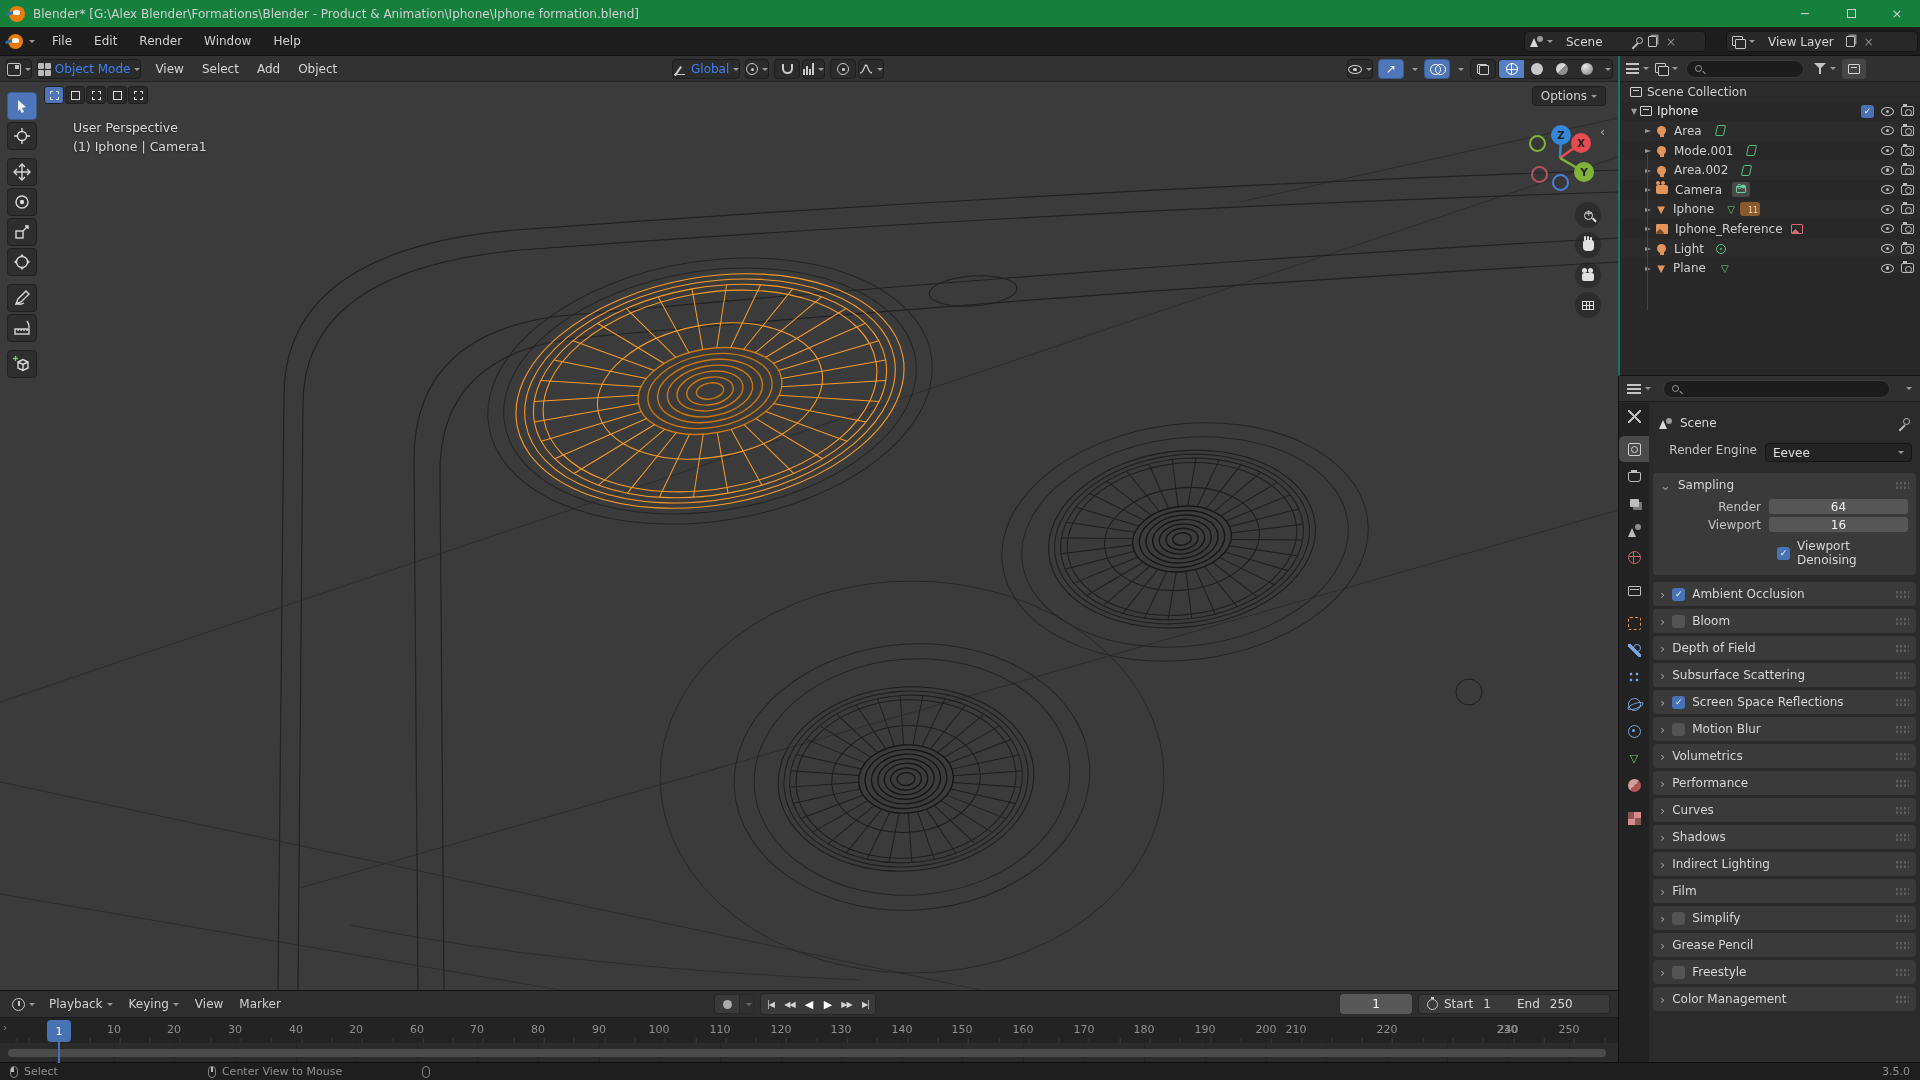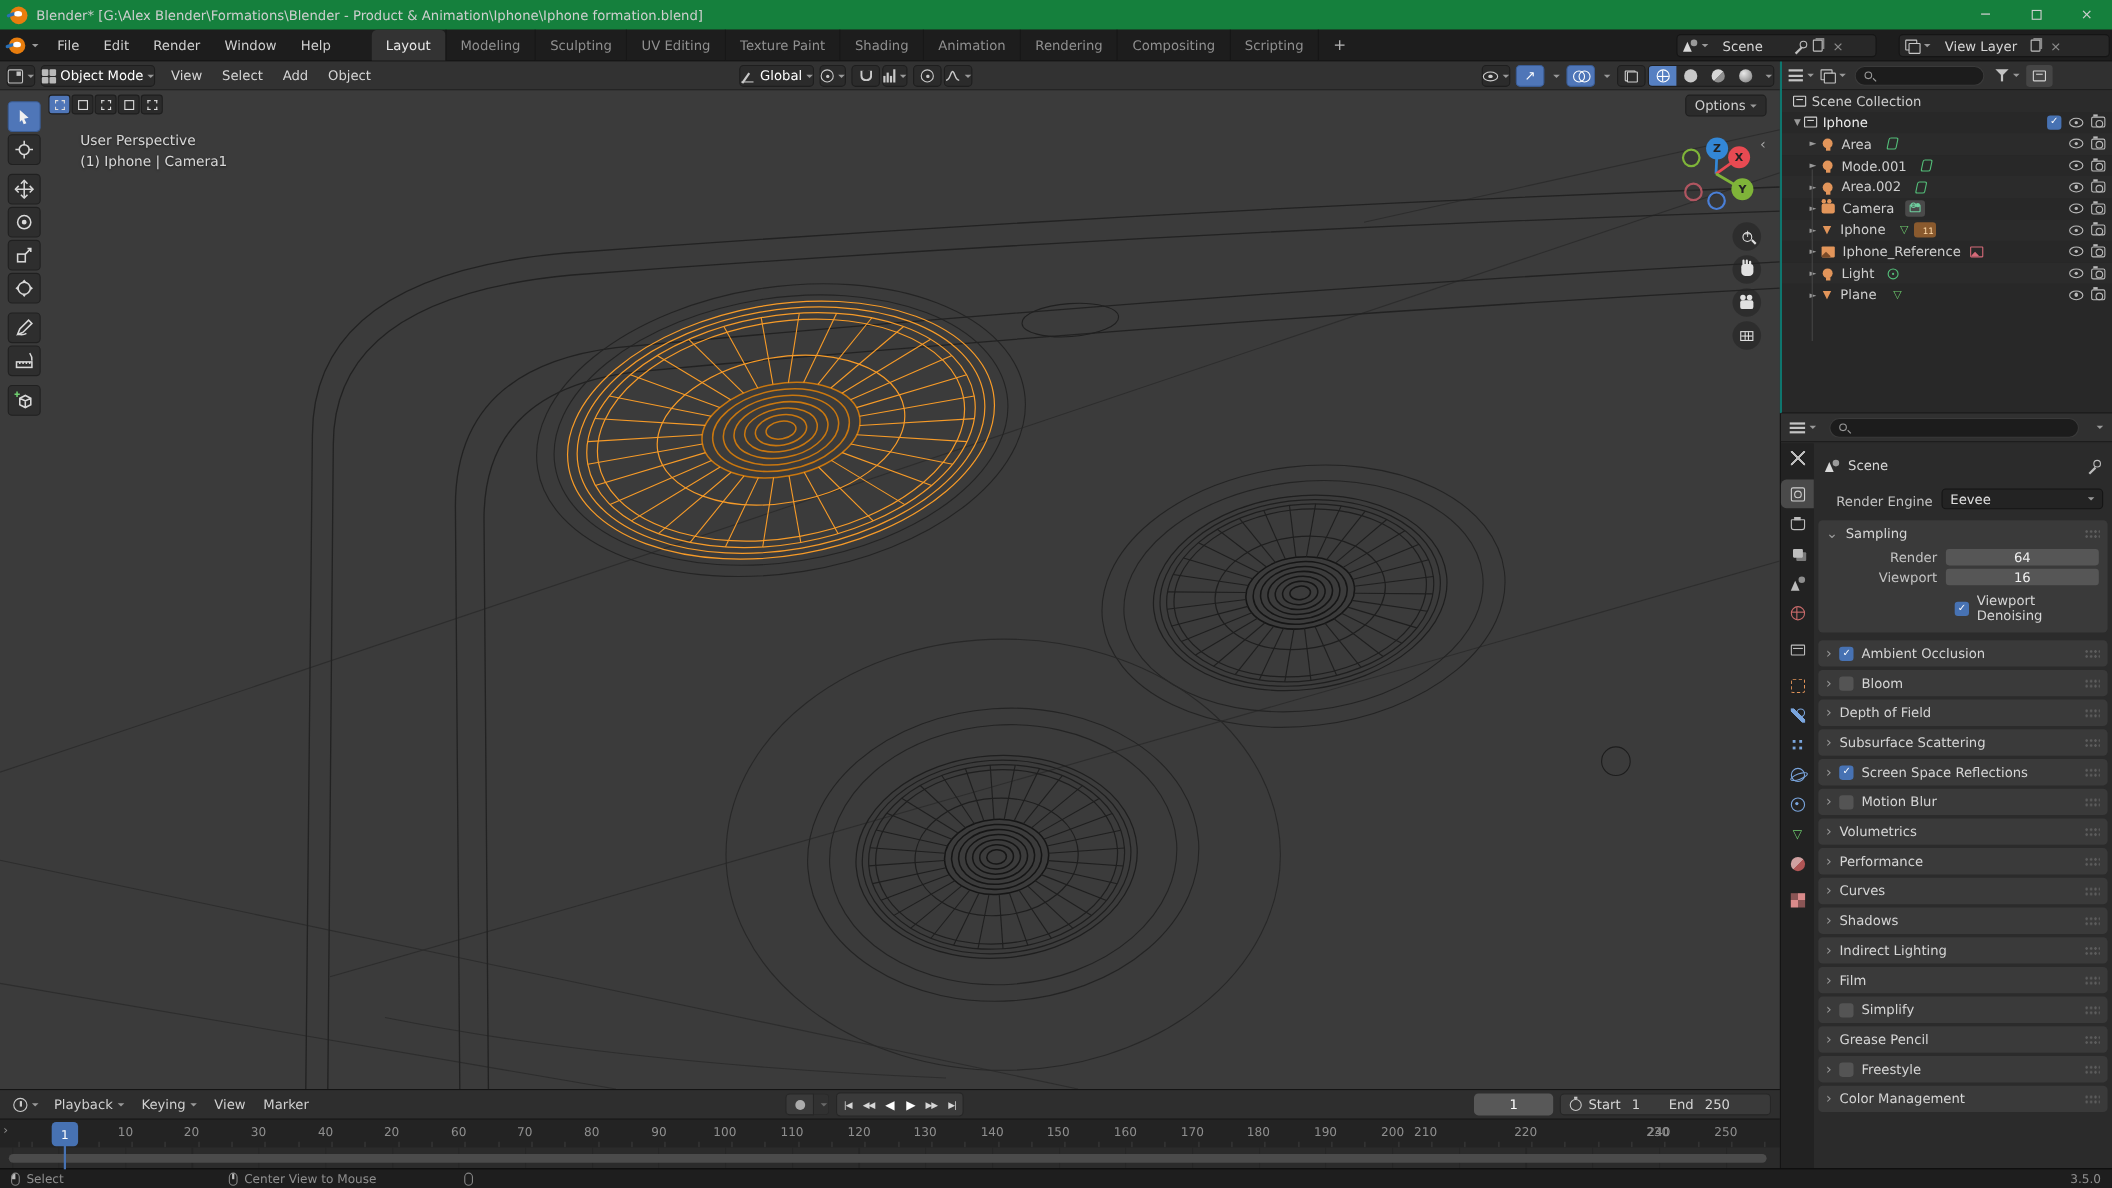--- a/index.html
+++ b/index.html
@@ -42,21 +42,21 @@
 .photos-ic{width:13px;height:11px;position:relative}
 .photos-ic::before{content:"";position:absolute;left:0;top:0;width:9px;height:8px;border:1px solid #c7c7c7;border-radius:1px}
 .photos-ic::after{content:"";position:absolute;left:3px;top:3px;width:9px;height:8px;border:1px solid #c7c7c7;border-radius:1px;background:#282828}
 
 
 .vp{position:absolute;left:0;top:56px;width:1618px;height:934px;background:#3b3b3b;overflow:hidden}
 .vp-header{position:absolute;top:0;left:0;right:0;height:26px;background:#323232;border-bottom:1px solid #232323;z-index:6}
 .hl{position:absolute;left:6px;top:0;height:26px;display:flex;align-items:center}
 .hm{position:absolute;left:672px;top:0;height:26px;display:flex;align-items:center}
 .hr{position:absolute;right:5px;top:0;height:26px;display:flex;align-items:center}
-.hb{display:flex;align-items:center;background:#2b2b2b;border:1px solid #1e1e1e;border-radius:4px;height:20px;padding:0 0;margin-right:5px;color:#ffffff}
+.hb{display:flex;align-items:center;background:#2b2b2b;border:1px solid #1e1e1e;border-radius:4px;height:20px;padding:0 0;margin-right:5px;color:#3b82f6}
 .hmenu{padding:0 9px;color:#d6d6d6}
 .grid4-ic{width:13px;height:13px;display:grid;grid-template-columns:6px 6px;gap:1px}
 .grid4-ic i{background:#b9b9b9;border-radius:1px}
 .editor-ic{width:14px;height:13px;border:1px solid #c2c2c2;border-radius:2px;position:relative}
 .editor-ic::after{content:"";position:absolute;right:1px;top:1px;width:4px;height:4px;background:#c2c2c2}
 .axes-ic{width:13px;height:12px;position:relative;margin-right:5px}
 .axes-ic::before{content:"";position:absolute;left:1px;bottom:0;width:11px;height:1.5px;background:#c8c8c8}
 .axes-ic::after{content:"";position:absolute;left:1px;bottom:0;width:1.5px;height:11px;background:#c8c8c8;transform:rotate(35deg);transform-origin:bottom left}
 .tgl{width:26px;height:20px;background:#2b2b2b;border:1px solid #1e1e1e;border-radius:4px;margin-right:2px;display:flex;align-items:center;justify-content:center;color:#d5d5d5}
 .tgl.on{background:#4f76b8;border-color:#3a5c94;color:#fff}
@@ -195,21 +195,21 @@
 .ti-part{background:radial-gradient(#7aa5dd 1.5px,transparent 1.6px) 0 0/6px 6px}
 .ti-phys{border:1.4px solid #7aa5dd;border-radius:50%}
 .ti-phys::after{content:"";position:absolute;left:-2px;top:4.5px;width:15px;height:4px;border:1.1px solid #7aa5dd;border-radius:50%;transform:rotate(-20deg)}
 .ti-constr{border:1.4px solid #7aa5dd;border-radius:50%}
 .ti-constr::after{content:"";position:absolute;left:3.5px;top:3.5px;width:3px;height:3px;background:#7aa5dd;border-radius:50%}
 .ti-data{color:#6fcf6f;font-size:11px;line-height:13px;text-align:center}
 .ti-mat{border-radius:50%;background:linear-gradient(135deg,#d0a0a0 50%,#b05555 50%)}
 .ti-tex{background:conic-gradient(#d98a8a 0 25%,#8a5555 0 50%,#d98a8a 0 75%,#8a5555 0)}
 .pcontent{position:absolute;left:30px;top:27px;right:0;bottom:0;background:#2b2b2b;overflow:hidden}
 .breadcrumb{display:flex;align-items:center;height:24px;margin:8px 6px 2px 10px;color:#d8d8d8}
-.rengine-row{display:flex;align-items:flex-end;margin:8px 8px 10px 0;height:20px}
+.rengine-row{display:flex;align-items:flex-start;margin:8px 8px 10px 0;height:20px}
 .plabel-col{width:108px;text-align:right;color:#c3c3c3;margin-right:8px;flex:0 0 108px}
 .dd-field{flex:1;background:#232323;border:1px solid #151515;border-radius:4px;height:19px;display:flex;align-items:center;padding:0 7px;color:#e0e0e0}
 .dd-field .chev{margin-left:auto}
 .panel, .panel-open{background:#3a3a3a;border-radius:4px;margin:0 4px 3px 4px;color:#d6d6d6}
 .panel{height:24px;display:flex;align-items:center;padding:0 7px}
 .panel-open{margin-bottom:7px;padding-bottom:8px}
 .panel-open .phead{height:24px;display:flex;align-items:center;padding:0 7px}
 .carr{color:#9a9a9a;margin-right:7px;font-size:13px;line-height:1}
 .grip{margin-left:auto;width:14px;height:9px;background:radial-gradient(#5d5d5d 1px,transparent 1.2px) 0 0/4px 4.5px}
 .prow{display:flex;align-items:center;height:17px;margin:1px 8px 1px 0}
@@ -275,33 +275,20 @@
   <div class="topbar">
     <div class="app-menu-btn">
       <span class="blogo small"></span>
         <span class="chev"></span>
     </div>
     <div class="menu-item">File</div>
     <div class="menu-item">Edit</div>
     <div class="menu-item">Render</div>
     <div class="menu-item">Window</div>
     <div class="menu-item">Help</div>
-    <div class="tabs">
-      <div class="wtab active">Layout</div>
-      <div class="wtab">Modeling</div>
-      <div class="wtab">Sculpting</div>
-      <div class="wtab">UV Editing</div>
-      <div class="wtab">Texture Paint</div>
-      <div class="wtab">Shading</div>
-      <div class="wtab">Animation</div>
-      <div class="wtab">Rendering</div>
-      <div class="wtab">Compositing</div>
-      <div class="wtab">Scripting</div>
-      <div class="wtab addtab">+</div>
-    </div>
     <div class="id-widget scene-w">
       <span class="seg">
           <span class="scene-ic"></span>
           <span class="chev"></span>
         </span>
       <span class="name">Scene</span>
       <span class="pin-ic"></span>
       <span class="copy-ic"></span>
       <span class="xsmall">×</span>
     </div>

